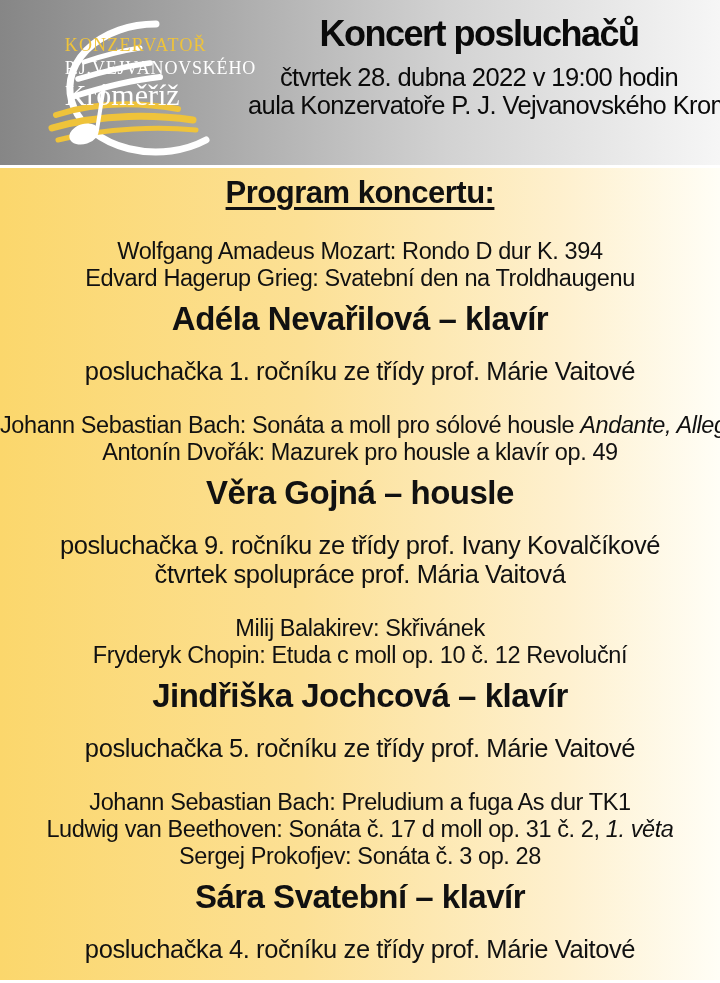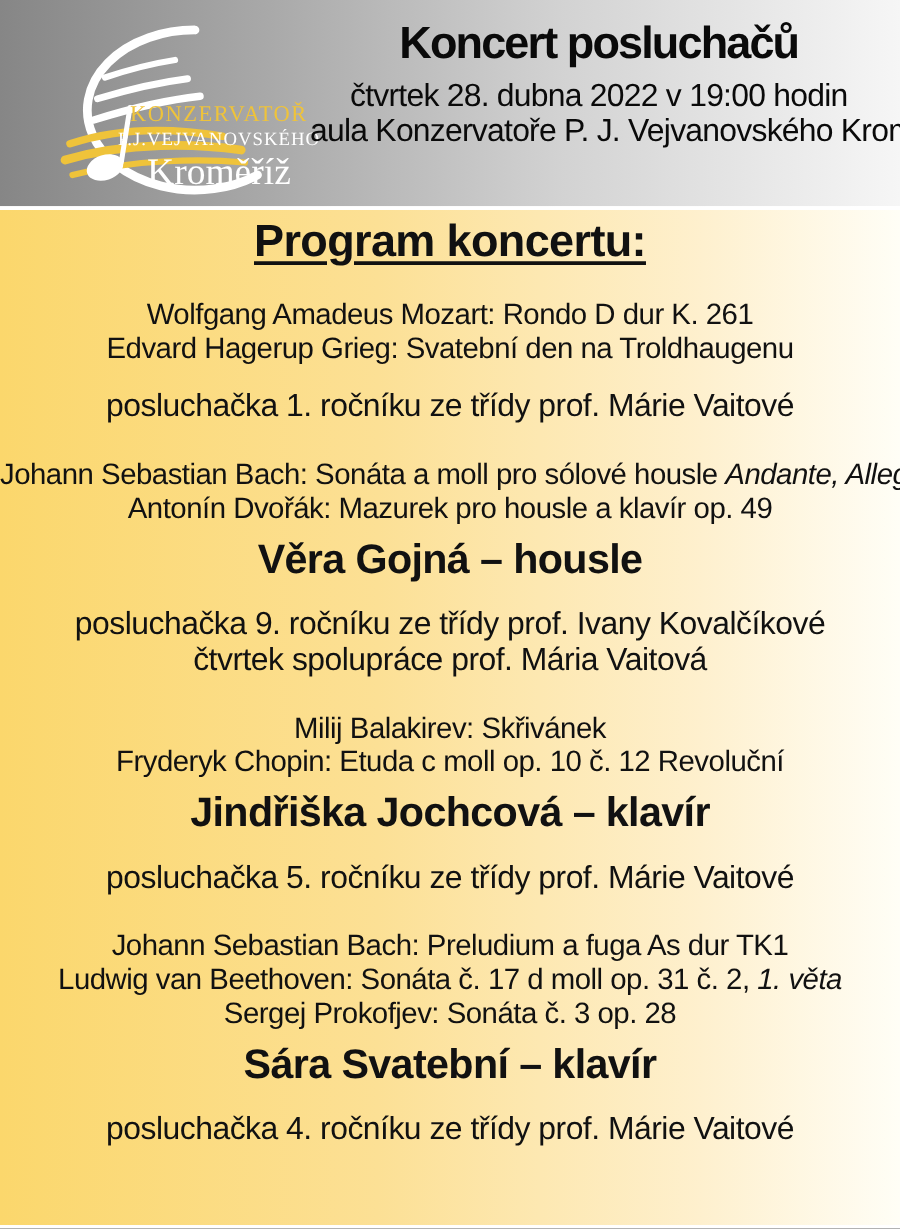--- a/index.html
+++ b/index.html
@@ -17,29 +17,29 @@
     position:relative;
     width:720px;height:168px;
     background:linear-gradient(90deg,var(--hdr-left,#868686) 0%,#a9a9a9 30%,#d2d2d2 62%,var(--hdr-right,#f6f6f6) 100%);
     border-bottom:3px solid #ffffff;
     box-sizing:border-box;
   }
   .logo{position:absolute;left:28px;top:16px;width:232px;height:144px;}
   .logo svg{position:absolute;left:0;top:0;}
   .logo-text{
     position:absolute;right:4px;top:20px;
-    text-align:center;line-height:1;margin-top:46px;
+    text-align:left;line-height:1;
   }
   .logo-line1{
     font-family:"Liberation Serif","DejaVu Serif",serif;
     font-size:18px;letter-spacing:1.2px;color:var(--gold,#EFC33A);
   }
   .logo-line2{
     font-family:"Liberation Serif","DejaVu Serif",serif;
-    font-size:15px;letter-spacing:.8px;color:#fff;margin-top:5px;
+    font-size:18px;letter-spacing:.8px;color:#fff;margin-top:5px;
   }
   .logo-line3{
     font-family:"Liberation Serif","DejaVu Serif",serif;
     font-size:30px;color:#fff;margin-top:3px;
   }
   .header-text{
     position:absolute;left:248px;top:14px;width:462px;
     text-align:center;
   }
   .main-title{
@@ -55,21 +55,21 @@
   .body{
     position:relative;
     width:720px;height:812px;
     background:linear-gradient(90deg,var(--body-left,#FBD76C) 0%,#FCE095 42%,#FEF0CE 78%,var(--body-right,#FFFEF6) 100%);
     text-align:center;
     box-sizing:border-box;
     padding-top:6px;
   }
   .program-heading{
     display:inline-block;
-    font-size:36px;font-weight:700;line-height:38px;
+    font-size:31px;font-weight:700;line-height:38px;
     text-decoration:underline;
     text-decoration-thickness:2.5px;
     text-underline-offset:4px;
     letter-spacing:-0.5px;
   }
   .entry{margin-top:26px;}
   .piece{
     font-size:23.5px;line-height:27px;letter-spacing:-0.4px;white-space:nowrap;
   }
   .performer{
@@ -116,22 +116,23 @@
       <div class="sub-line first">čtvrtek 28. dubna 2022 v 19:00 hodin</div>
       <div class="sub-line">aula Konzervatoře P. J. Vejvanovského Kroměříž</div>
     </div>
 
   </div>
 
   <div class="body">
     <div class="program-heading">Program koncertu:</div>
     <div id="entries">
         <div class="entry">
-          <div class="piece">Wolfgang Amadeus Mozart: Rondo D dur K. 261</div>
+          <div class="piece">Wolfgang Amadeus Mozart: Rondo D dur K. 394</div>
           <div class="piece">Edvard Hagerup Grieg: Svatební den na Troldhaugenu</div>
+          <div class="performer">Adéla Nevařilová – klavír</div>
           <div class="detail first">posluchačka 1. ročníku ze třídy prof. Márie Vaitové</div>
         </div>
         <div class="entry">
           <div class="piece">Johann Sebastian Bach: Sonáta a moll pro sólové housle <i>Andante, Allegro</i></div>
           <div class="piece">Antonín Dvořák: Mazurek pro housle a klavír op. 49</div>
           <div class="performer">Věra Gojná – housle</div>
           <div class="detail first">posluchačka 9. ročníku ze třídy prof. Ivany Kovalčíkové</div>
           <div class="detail">čtvrtek spolupráce prof. Mária Vaitová</div>
         </div>
         <div class="entry">

